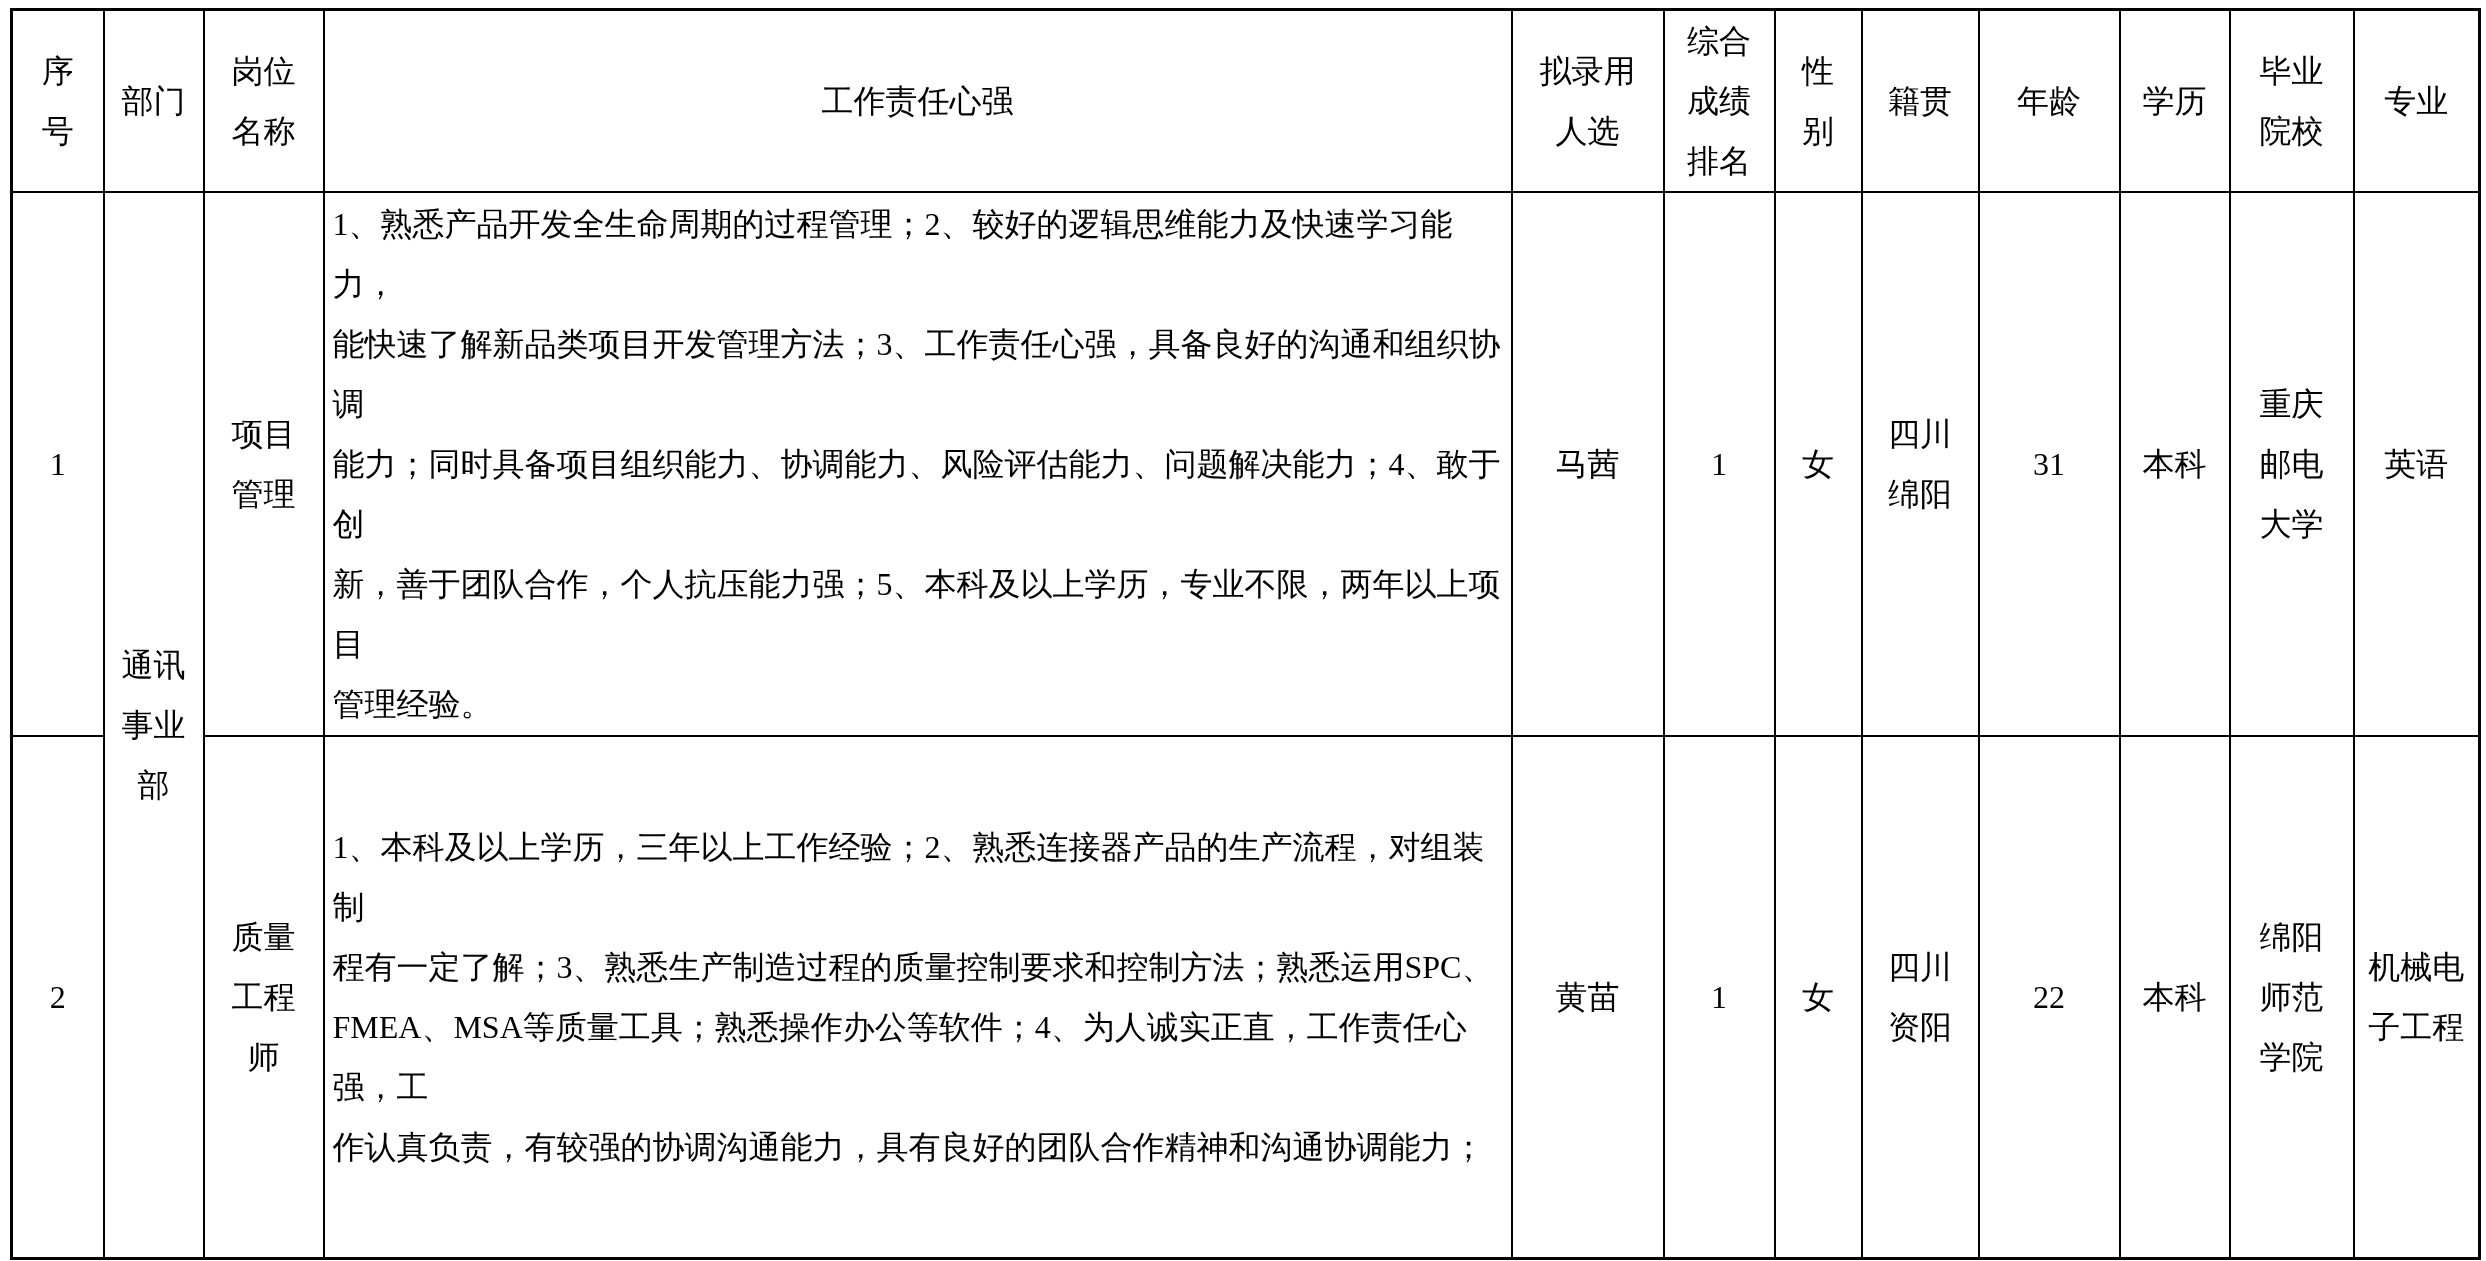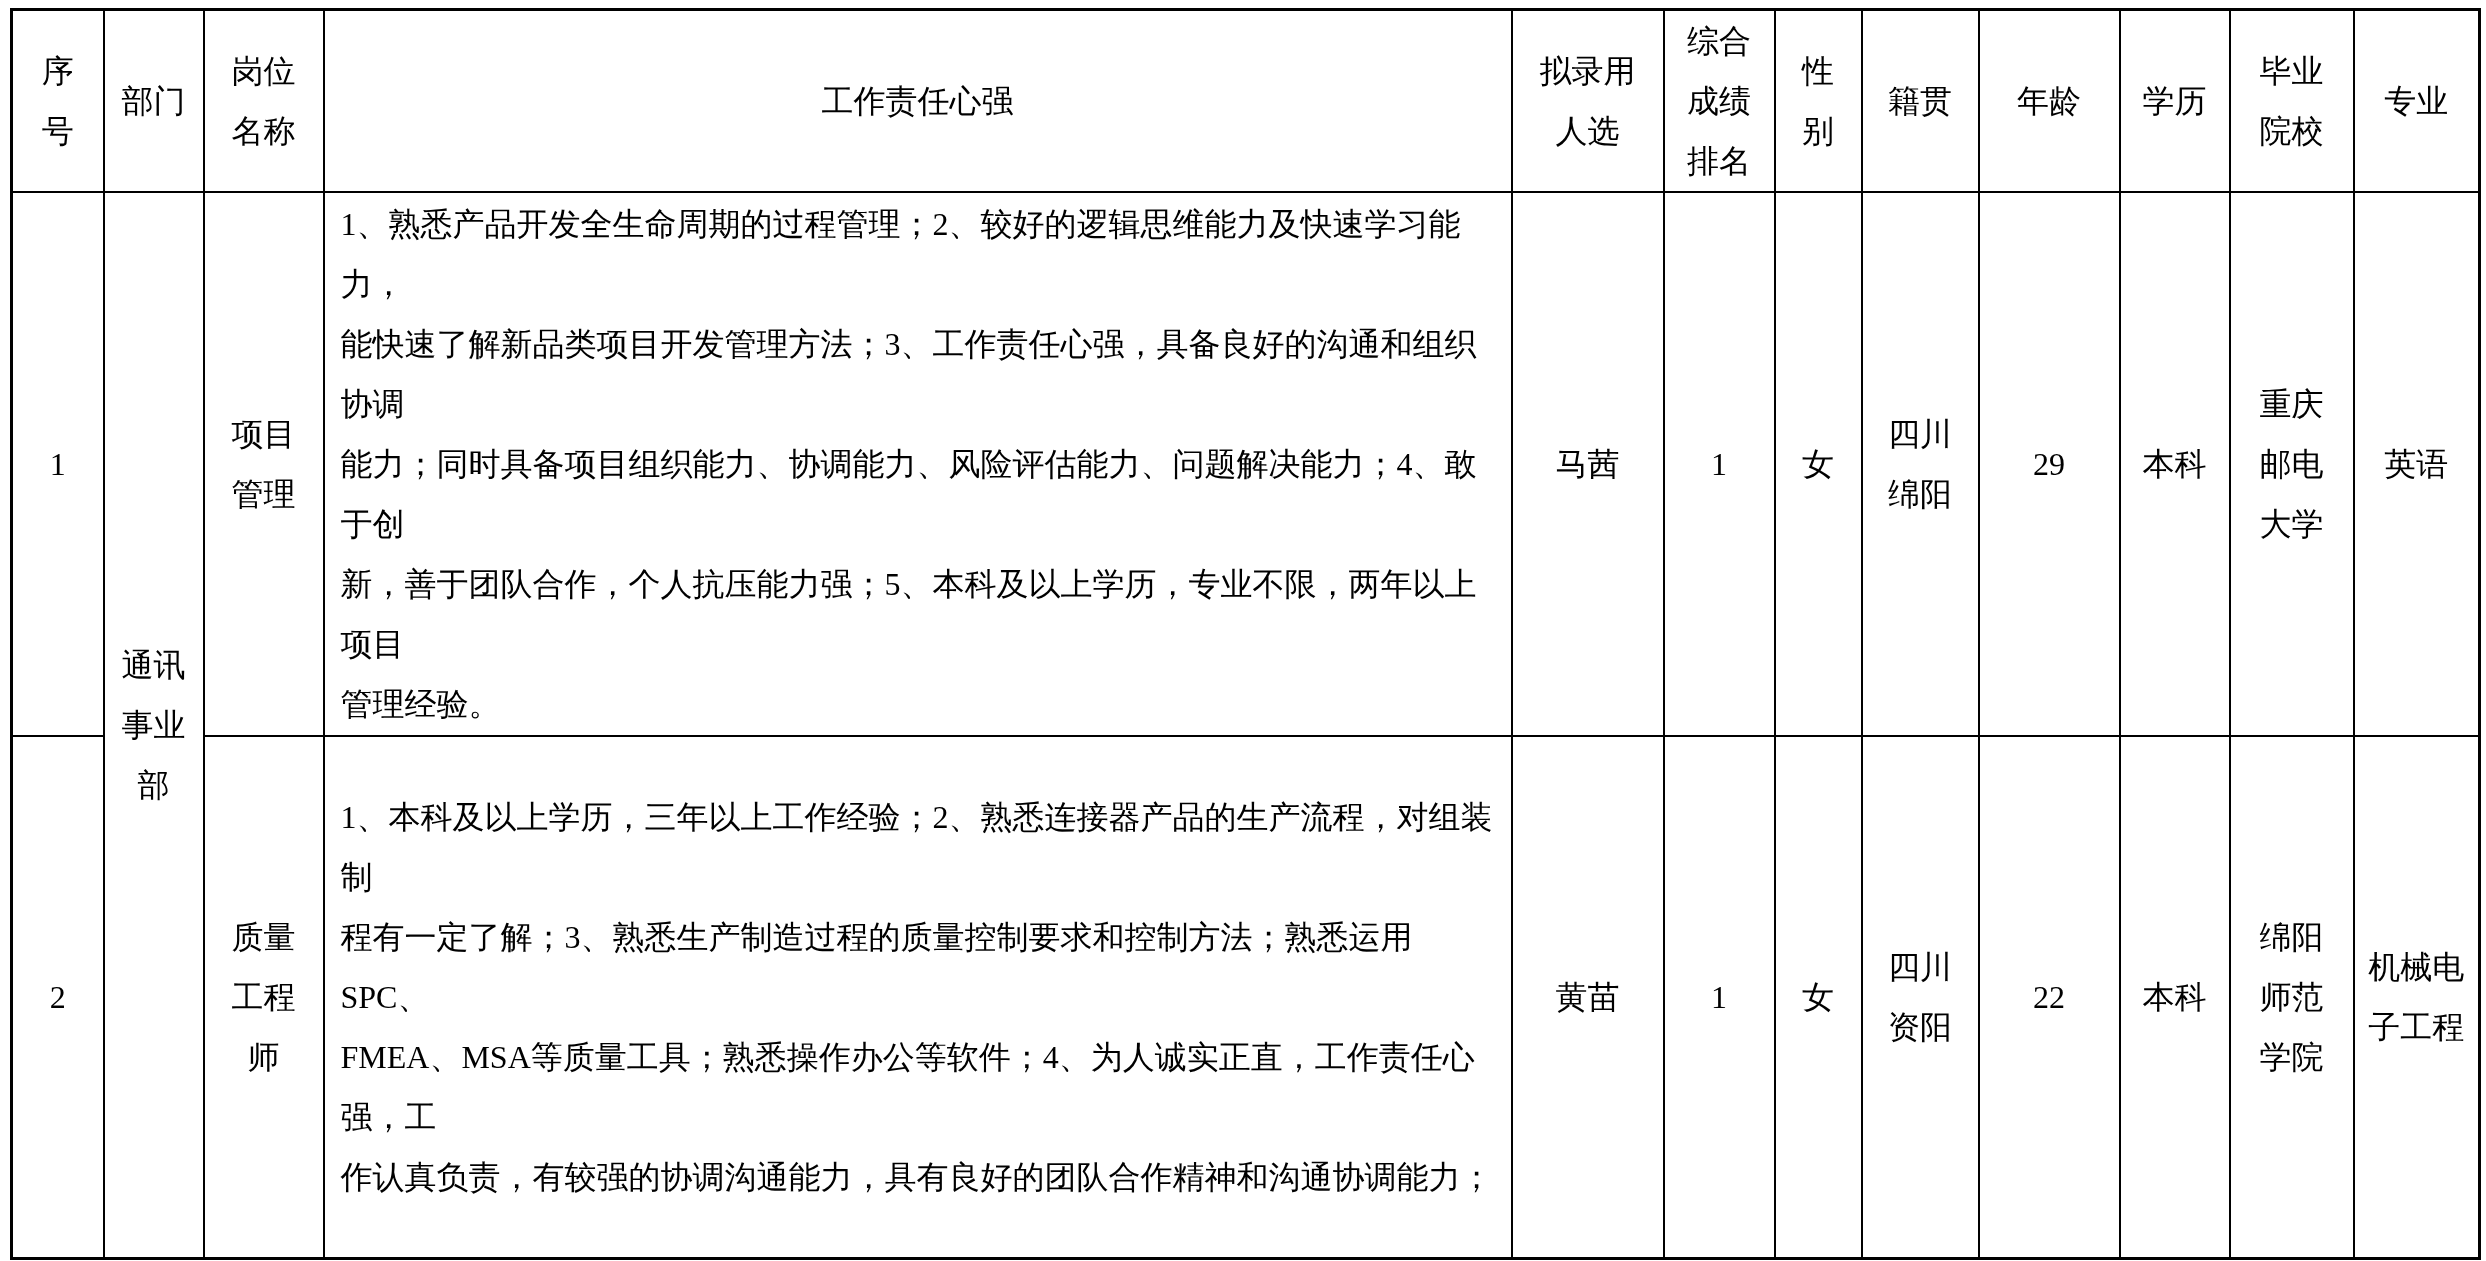--- a/index.html
+++ b/index.html
@@ -32,21 +32,21 @@
     vertical-align: middle;
     white-space: pre-line;
     padding: 0;
     overflow: hidden;
   }
   .recruit thead tr { height: 179px; }
   .recruit tbody tr.row-1 { height: 544px; }
   .recruit tbody tr.row-2 { height: 522px; }
   .recruit td.req {
     text-align: left;
-    padding: 0 16px;
+    padding: 0 8px;
   }
 </style>
 </head>
 <body>
 
 <table class="recruit">
   <colgroup>
     <col style="width:92px">
     <col style="width:100px">
     <col style="width:120px">
@@ -94,21 +94,21 @@
       <td class="req">1、熟悉产品开发全生命周期的过程管理；2、较好的逻辑思维能力及快速学习能力，
 能快速了解新品类项目开发管理方法；3、工作责任心强，具备良好的沟通和组织协调
 能力；同时具备项目组织能力、协调能力、风险评估能力、问题解决能力；4、敢于创
 新，善于团队合作，个人抗压能力强；5、本科及以上学历，专业不限，两年以上项目
 管理经验。</td>
       <td>马茜</td>
       <td>1</td>
       <td>女</td>
       <td>四川
 绵阳</td>
-      <td>29</td>
+      <td>31</td>
       <td>本科</td>
       <td>重庆
 邮电
 大学</td>
       <td>英语</td>
     </tr>
     <tr class="row-2">
       <td>2</td>
       <td>质量
 工程

